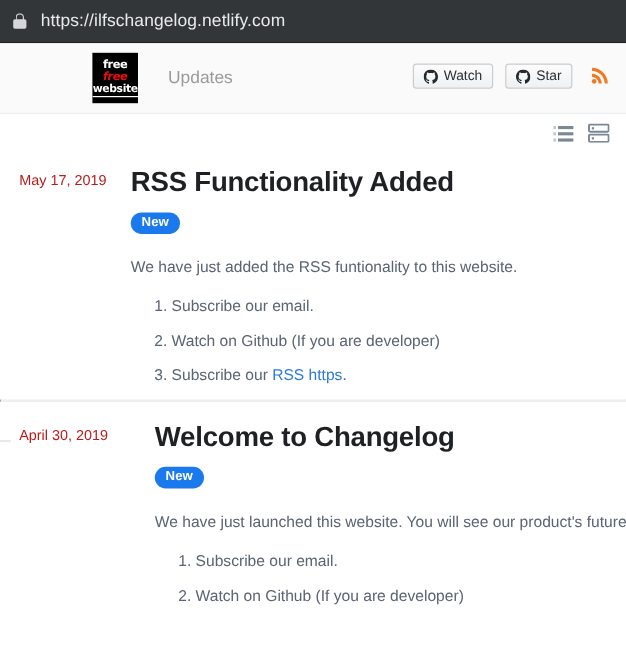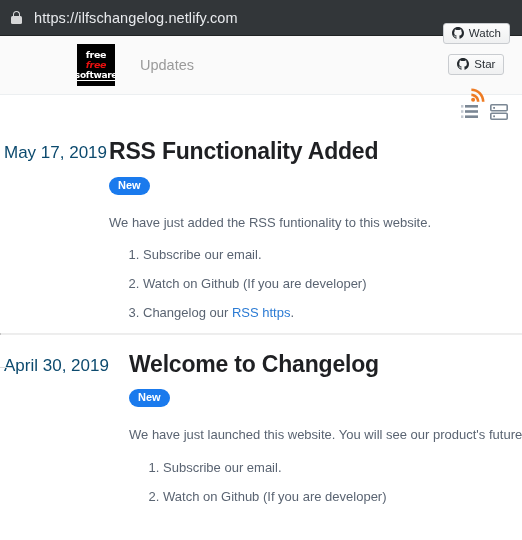--- a/index.html
+++ b/index.html
@@ -100,23 +100,21 @@
   .nav-link {
     margin-left: 25px;
     font-size: 14.5px;
     color: #9a9a9a;
     white-space: nowrap;
   }
 
   .header-right {
     margin-left: auto;
     display: flex;
-    align-items: center;
     gap: 10px;
-    flex-direction: column;
   }
   .gh-btn {
     display: inline-flex;
     align-items: center;
     gap: 5px;
     height: 21px;
     padding: 0 8px;
     background: linear-gradient(#fcfcfc, #eff0f1);
     border: 1px solid #c9ccd0;
     border-radius: 3px;
@@ -146,23 +144,23 @@
     position: relative;
     padding: 0 0 0 0;
   }
   .entry-divider {
     border-top: 1px solid #ededed;
     margin: 0;
   }
   .entry-date {
     width: 106px;
     flex: 0 0 106px;
-    font-size: 17px;
-    color: #0c4a6e;
-    padding-left: 4px;
+    font-size: 12px;
+    color: #b91c1c;
+    padding-left: 16px;
     padding-top: 5px;
     box-sizing: border-box;
     white-space: nowrap;
   }
   .entry-body {
     flex: 1 1 auto;
     padding-left: 3px;
     min-width: 0;
   }
   .entry-title {
@@ -227,21 +225,21 @@
     <span class="shackle"></span>
       <span class="body"></span>
   </span>
   <span class="url-text">https://ilfschangelog.netlify.com</span>
 </div>
 
 <div class="site-header">
   <div class="brand-logo">
     <span class="logo-ilove">free</span>
     <span class="logo-free">free</span>
-    <span class="logo-software">software</span>
+    <span class="logo-software">website</span>
   </div>
 
   <div class="nav-link">Updates</div>
 
   <div class="header-right">
     <div class="gh-btn">
       <span>
         <svg width="12" height="12" viewBox="0 0 16 16" aria-hidden="true">
           <path fill="#24292e" d="M8 0C3.58 0 0 3.58 0 8c0 3.54 2.29 6.53 5.47 7.59.4.07.55-.17.55-.38
           0-.19-.01-.82-.01-1.49-2.01.37-2.53-.49-2.69-.94-.09-.23-.48-.94-.82-1.13-.28-.15-.68-.52-.01-.53.63-.01
@@ -301,21 +299,21 @@
 
 <div class="entry section-one">
   <div class="entry-date">May 17, 2019</div>
   <div class="entry-body">
     <h1 class="entry-title">RSS Functionality Added</h1>
     <span class="badge">New</span>
     <p class="entry-text">We have just added the RSS funtionality to this website.</p>
     <ol class="entry-list">
       <li><span>Subscribe our email.</span></li>
       <li><span>Watch on Github (If you are developer)</span></li>
-      <li><span>Changelog our </span><a href="#">RSS https</a><span>.</span></li>
+      <li><span>Subscribe our </span><a href="#">RSS https</a><span>.</span></li>
     </ol>
   </div>
 </div>
 
 <hr class="entry-divider">
 
 <div class="entry section-two">
   <span class="left-tick" style="top:16px;"></span>
   <div class="entry-date">April 30, 2019</div>
   <div class="entry-body">

